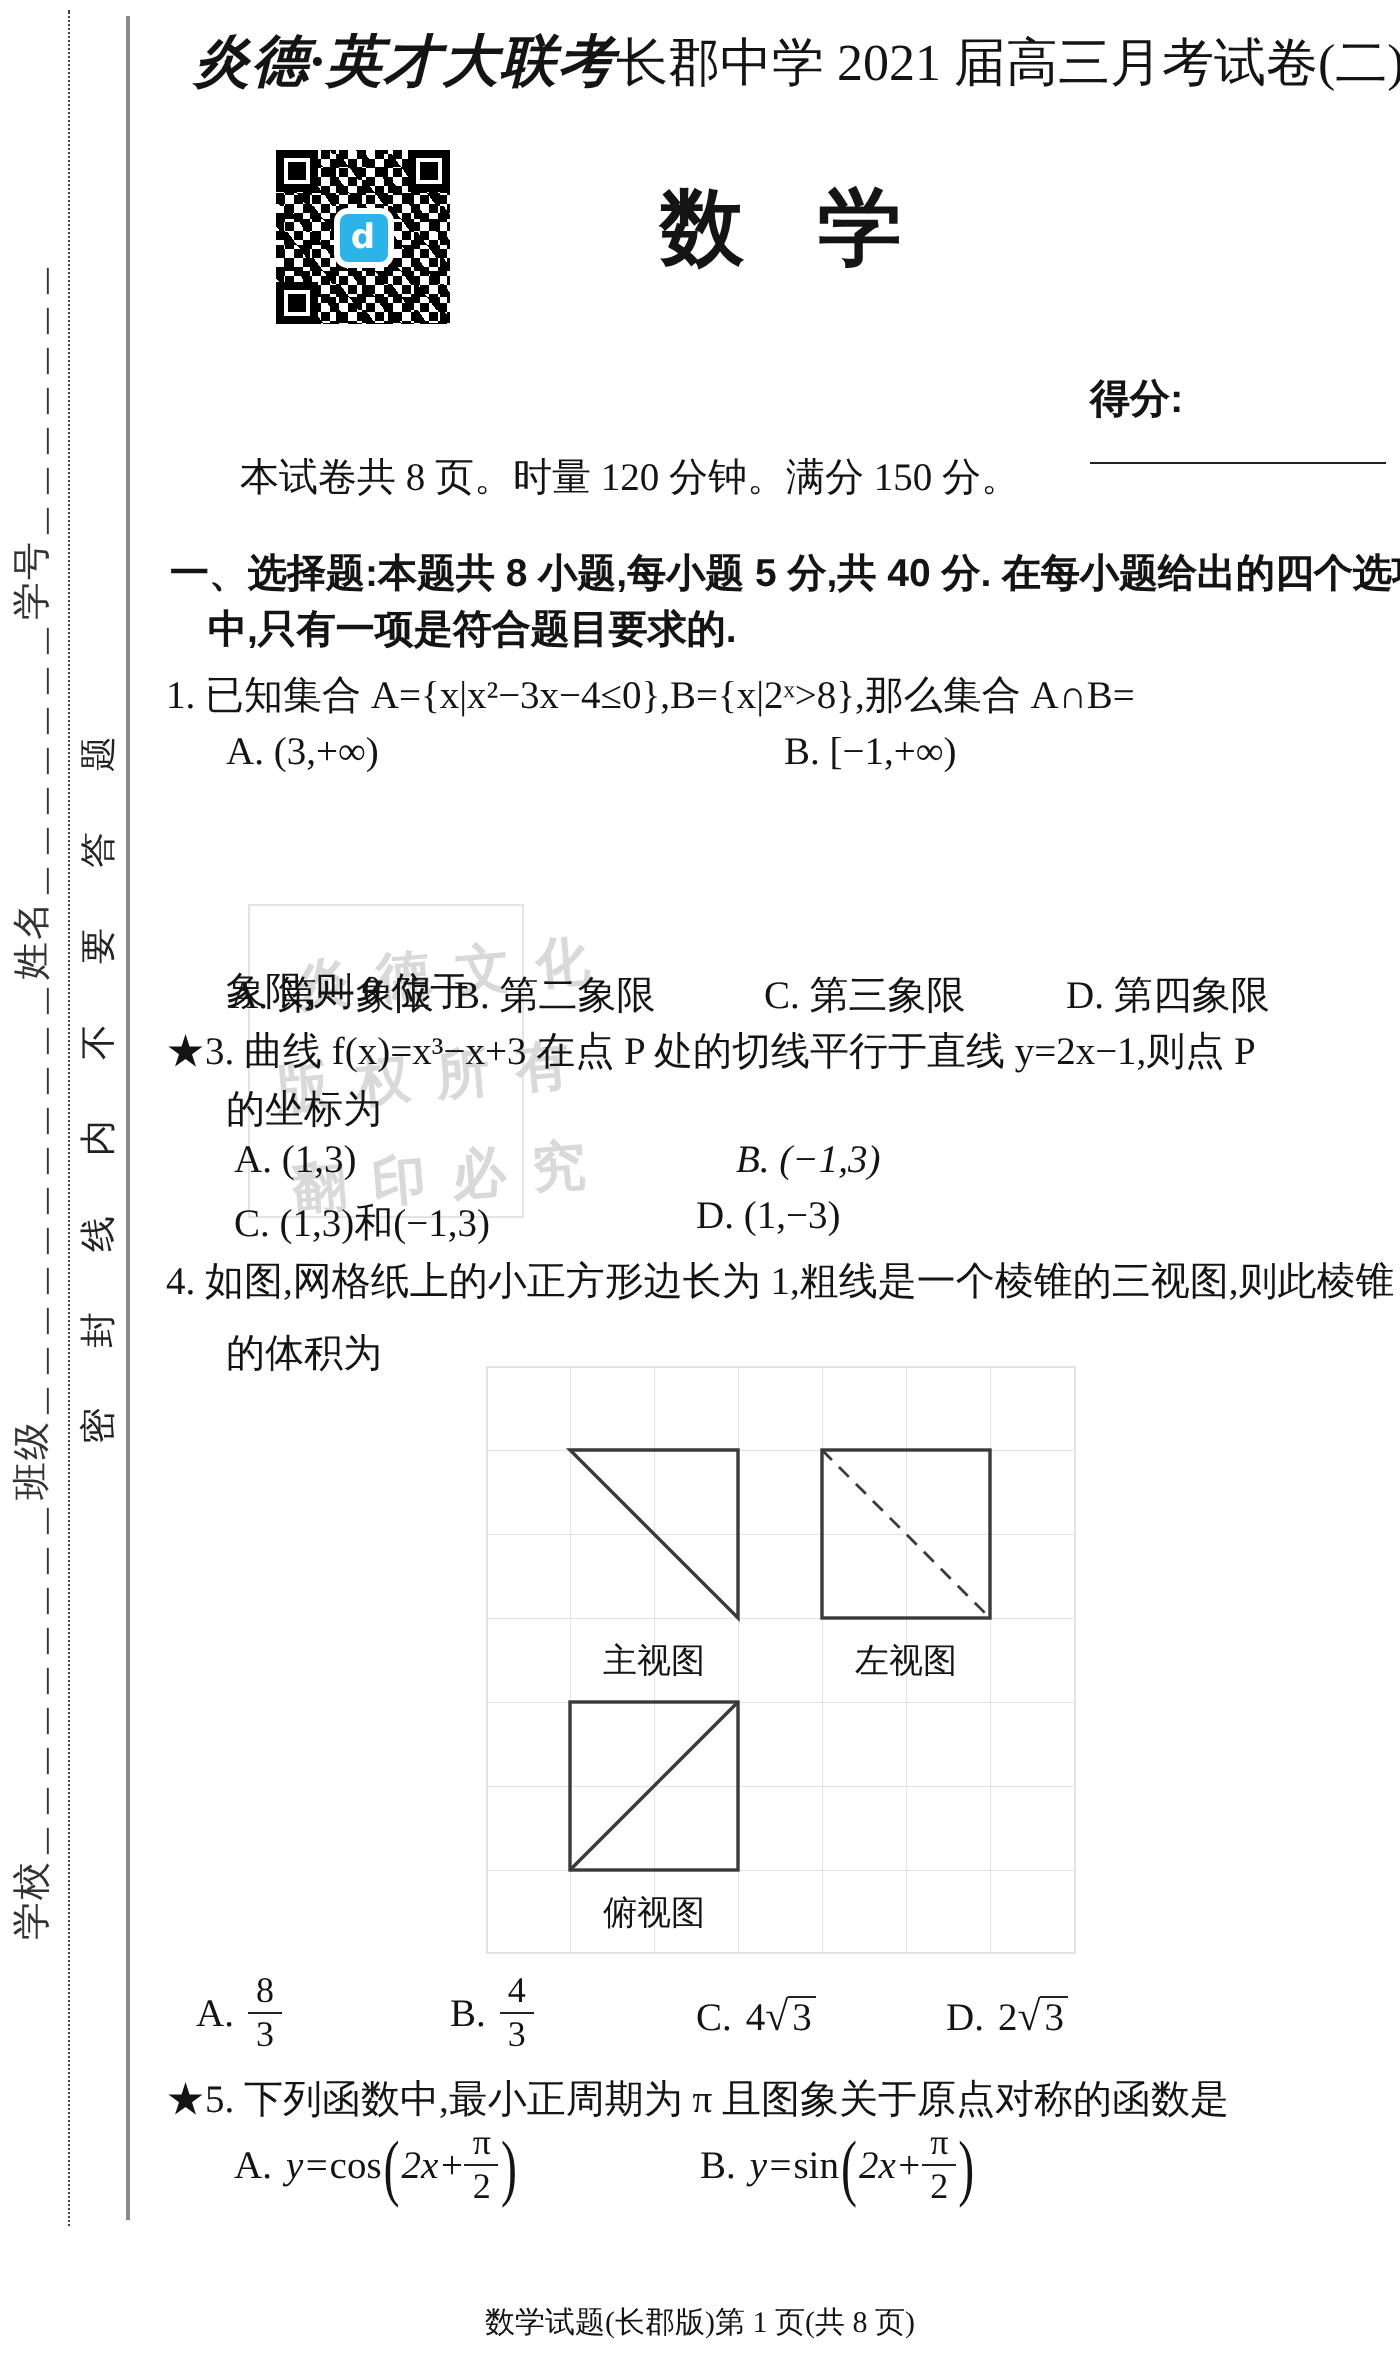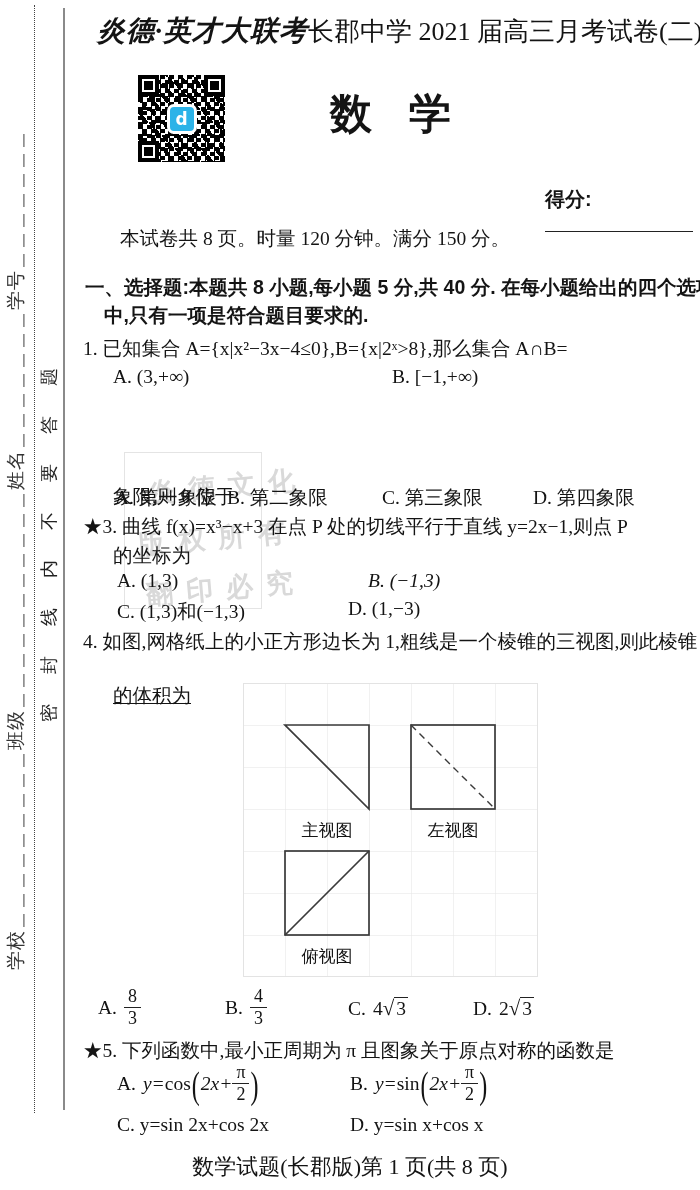--- a/index.html
+++ b/index.html
@@ -65,21 +65,21 @@
   .bigp{display:inline-block;transform:scaleY(1.55);vertical-align:middle;font-size:24px;
         padding:0 1px;font-weight:400;}
   .rsign{font-size:21px;}
   .rad{display:inline-block;border-top:1.4px solid #222;line-height:1.15;padding:0 2px;}
   .it{font-style:italic;}
 
   
   .figure{position:absolute;left:243px;top:683px;}
   .fig-label{font-size:17px;fill:#141414;font-family:"Liberation Serif","DejaVu Serif",serif;}
 
-  .footer{position:absolute;left:0;top:1152px;width:700px;text-align:center;font-size:22px;}
+  .footer{position:absolute;left:0;top:1152px;width:700px;text-align:center;font-size:15px;}
 </style>
 </head>
 <body>
 
 <div class="page">
 
   <div class="wm-box"></div>
   <div class="wm wm1">炎德文化</div>
   <div class="wm wm2">版权所有</div>
   <div class="wm wm3">翻印必究</div>
@@ -127,21 +127,21 @@
   <div class="optrow" style="top:570px;">
     <span class="opt" style="left:117px;">A. (1,3)</span>
     <span class="opt" style="left:368px;font-style:italic;">B. (−1,3)</span>
   </div>
   <div class="optrow" style="top:598px;">
     <span class="opt" style="left:117px;">C. (1,3)和(−1,3)</span>
     <span class="opt" style="left:348px;">D. (1,−3)</span>
   </div>
 
   <div class="tline" style="left:83px;top:629px;">4. 如图,网格纸上的小正方形边长为 1,粗线是一个棱锥的三视图,则此棱锥</div>
-  <div class="tline" style="left:113px;top:683px;text-decoration:underline;">的体积为</div>
+  <div class="tline" style="left:113px;top:665px;">的体积为</div>
 
   <svg class="figure" width="296" height="295" viewBox="0 0 296 295">
     <defs>
       <pattern id="grid" width="42" height="42" patternUnits="userSpaceOnUse">
         <path d="M42 0 H0 V42" fill="none" stroke="#e3e3e3" stroke-width="1"></path>
       </pattern>
     </defs>
     <rect x="0.5" y="0.5" width="294" height="293" fill="url(#grid)" stroke="#e3e3e3"></rect>
     <path d="M42 42 L126 42 L126 126 Z" fill="none" stroke="#3a3a3a" stroke-width="1.7"></path>
     <rect x="168" y="42" width="84" height="84" fill="none" stroke="#3a3a3a" stroke-width="1.7"></rect>
@@ -170,20 +170,16 @@
   <div class="optrow-tall" style="top:1062px;">
     <span class="opt" style="left:117px;"><span class="olabel">A.</span><span class="it">y=</span><span>cos</span><span class="bigp">(</span><span class="it">2x+</span><span class="frac">
           <span class="num">π</span>
           <span class="den">2</span>
         </span><span class="bigp">)</span></span>
     <span class="opt" style="left:350px;"><span class="olabel">B.</span><span class="it">y=</span><span>sin</span><span class="bigp">(</span><span class="it">2x+</span><span class="frac">
           <span class="num">π</span>
           <span class="den">2</span>
         </span><span class="bigp">)</span></span>
   </div>
-  <div class="optrow" style="top:1114px;">
-    <span class="opt" style="left:117px;">C. y=sin 2x+cos 2x</span>
-    <span class="opt" style="left:350px;">D. y=sin x+cos x</span>
-  </div>
 
   <div class="footer">数学试题(长郡版)第 1 页(共 8 页)</div>
 
 </div>
 
 </body></html>

